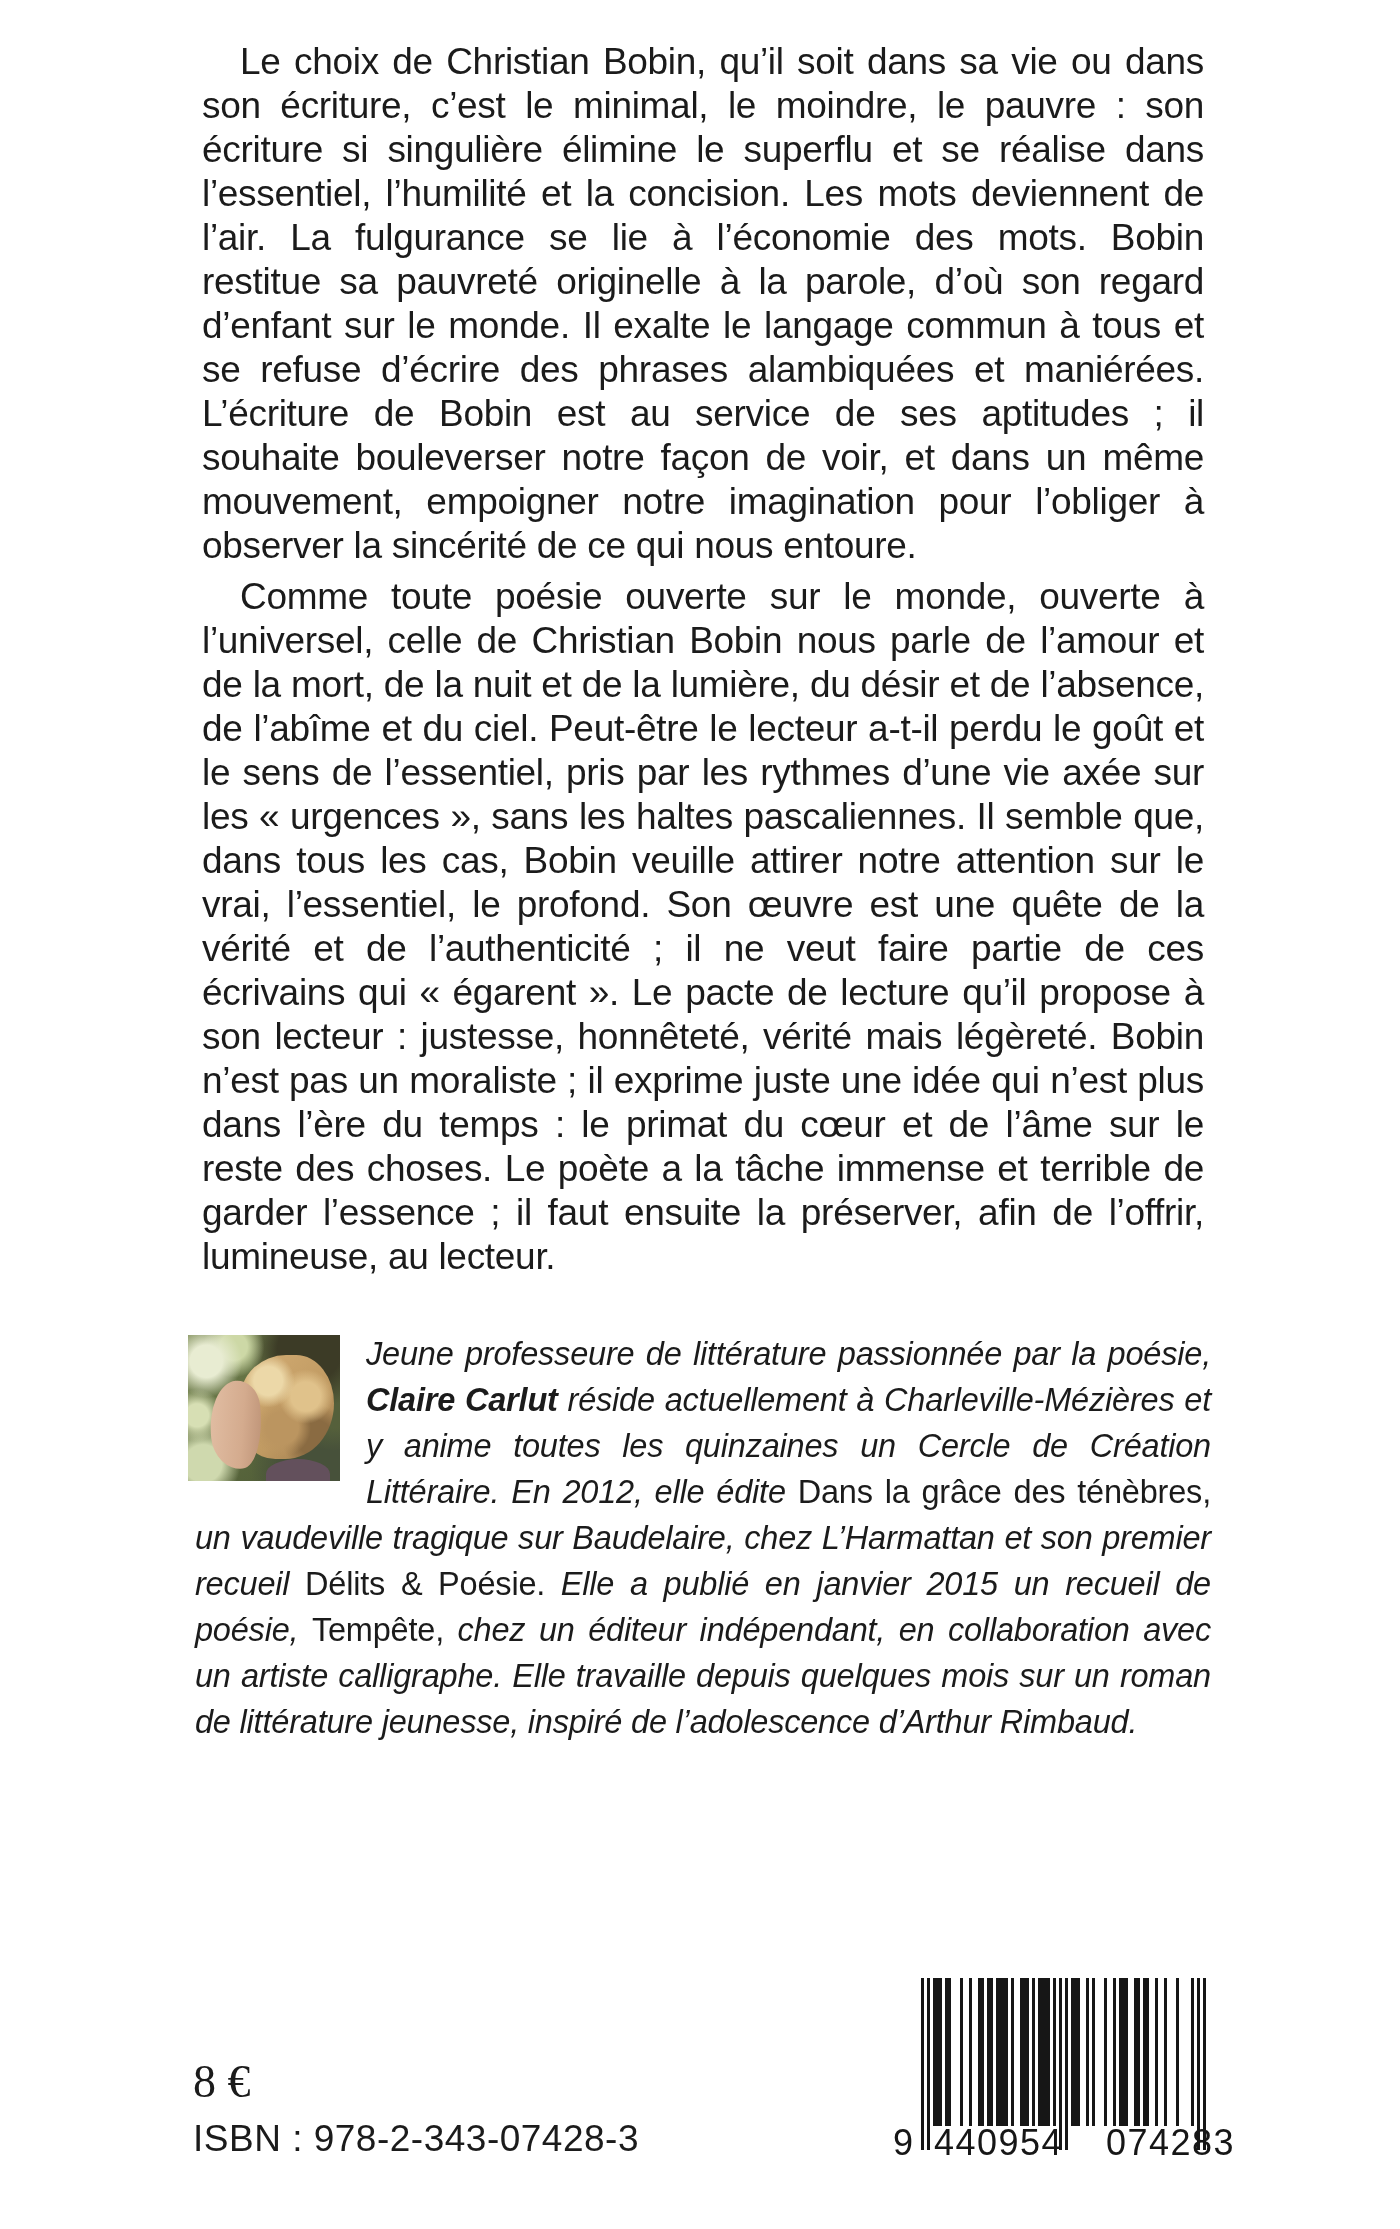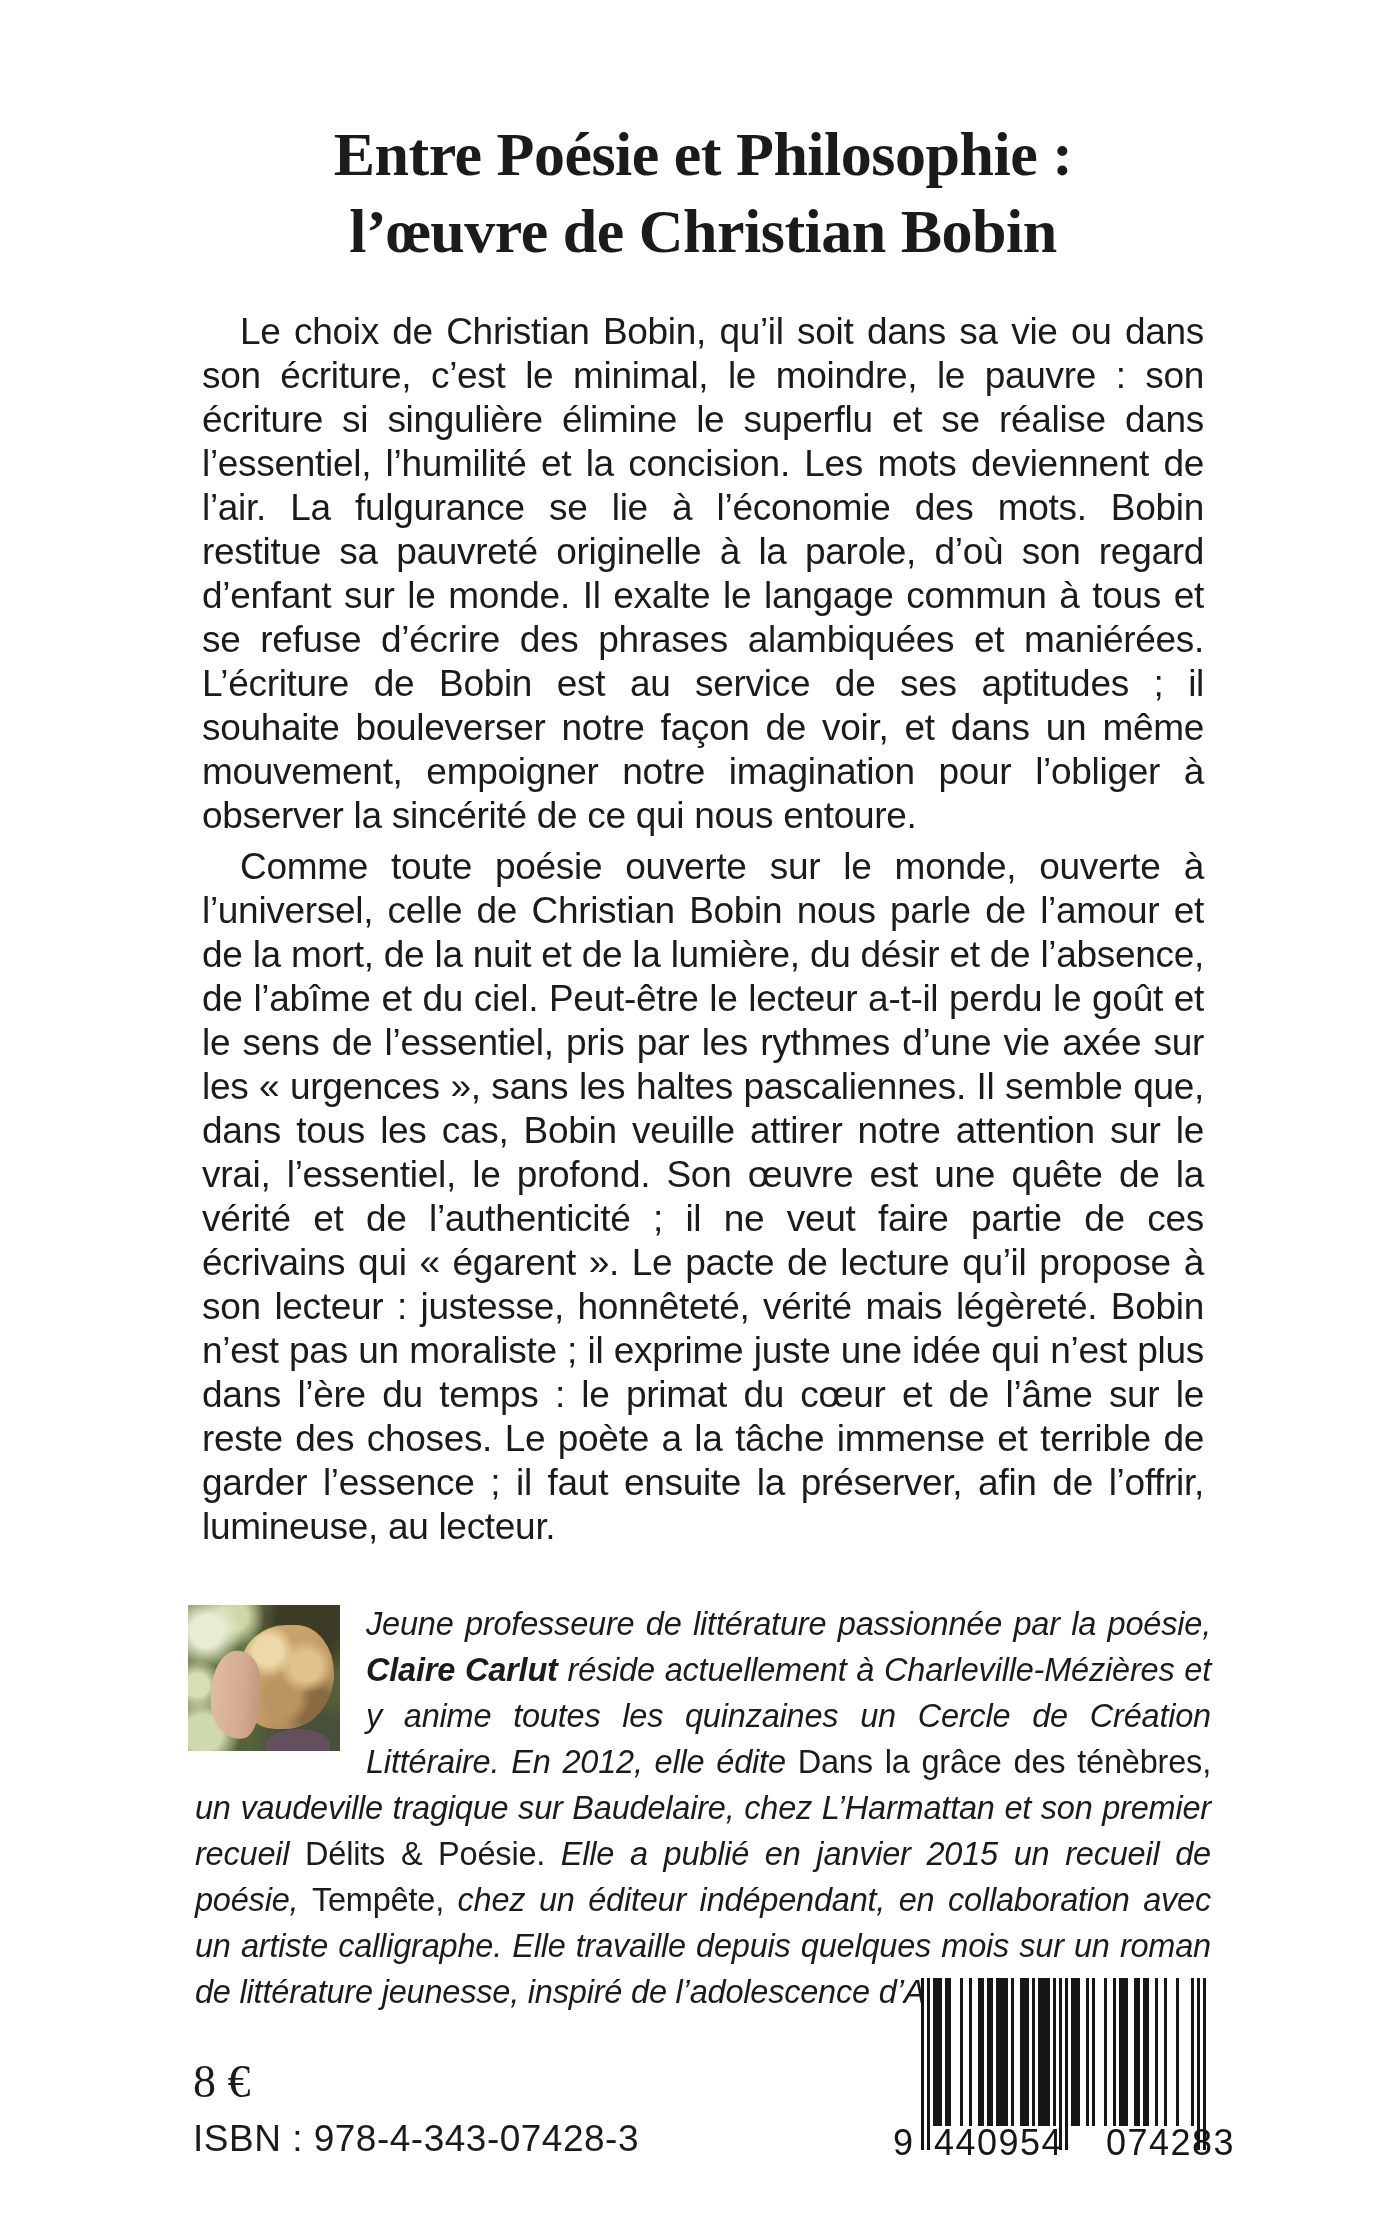--- a/index.html
+++ b/index.html
@@ -126,43 +126,39 @@
   }
   .bn-first { left:-28px; }
   .bn-left  { left:13px;  }
   .bn-right { left:152px;margin-left:33px; }
 </style>
 </head>
 <body>
 
 <div class="content">
 
-  <div class="title">
-    <div>Entre Poésie et Philosophie :</div>
-    <div>l’œuvre de Christian Bobin</div>
-  </div>
 
   <div class="synopsis">
     <p>Le choix de Christian Bobin, qu’il soit dans sa vie ou dans son écriture, c’est le minimal, le moindre, le pauvre : son écriture si singulière élimine le superflu et se réalise dans l’essentiel, l’humilité et la concision. Les mots deviennent de l’air. La fulgurance se lie à l’économie des mots. Bobin restitue sa pauvreté originelle à la parole, d’où son regard d’enfant sur le monde. Il exalte le langage commun à tous et se refuse d’écrire des phrases alambiquées et maniérées. L’écriture de Bobin est au service de ses aptitudes ; il souhaite bouleverser notre façon de voir, et dans un même mouvement, empoigner notre imagination pour l’obliger à observer la sincérité de ce qui nous entoure.</p>
     <p>Comme toute poésie ouverte sur le monde, ouverte à l’universel, celle de Christian Bobin nous parle de l’amour et de la mort, de la nuit et de la lumière, du désir et de l’absence, de l’abîme et du ciel. Peut-être le lecteur a-t-il perdu le goût et le sens de l’essentiel, pris par les rythmes d’une vie axée sur les « urgences », sans les haltes pascaliennes. Il semble que, dans tous les cas, Bobin veuille attirer notre attention sur le vrai, l’essentiel, le profond. Son œuvre est une quête de la vérité et de l’authenticité ; il ne veut faire partie de ces écrivains qui « égarent ». Le pacte de lecture qu’il propose à son lecteur : justesse, honnêteté, vérité mais légèreté. Bobin n’est pas un moraliste ; il exprime juste une idée qui n’est plus dans l’ère du temps : le primat du cœur et de l’âme sur le reste des choses. Le poète a la tâche immense et terrible de garder l’essence ; il faut ensuite la préserver, afin de l’offrir, lumineuse, au lecteur.</p>
   </div>
 
   <div class="bio">
     <div class="photo">
       <div class="hair"></div>
       <div class="face"></div>
       <div class="shoulder"></div>
     </div>
     <span><span class="seg-i">Jeune professeure de littérature passionnée par la poésie, </span><span class="seg-bi">Claire Carlut</span><span class="seg-i"> réside actuellement à Charleville-Mézières et y anime toutes les quinzaines un Cercle de Création Littéraire. En 2012, elle édite </span><span class="seg-r">Dans la grâce des ténèbres,</span><span class="seg-i"> un vaudeville tragique sur Baudelaire, chez L’Harmattan et son premier recueil </span><span class="seg-r">Délits &amp; Poésie.</span><span class="seg-i"> Elle a publié en janvier 2015 un recueil de poésie, </span><span class="seg-r">Tempête,</span><span class="seg-i"> chez un éditeur indépendant, en collaboration avec un artiste calligraphe. Elle travaille depuis quelques mois sur un roman de littérature jeunesse, inspiré de l’adolescence d’Arthur Rimbaud.</span></span>
   </div>
 
 </div>
 
 <div class="footer-price">8 €</div>
-<div class="footer-isbn">ISBN : 978-4-343-07428-3</div>
+<div class="footer-isbn">ISBN : 978-2-343-07428-3</div>
 
 <div class="barcode">
   <div class="bars">
       <div class="m b g"></div>
       <div class="m g"></div>
       <div class="m b g"></div>
       <div class="m"></div>
       <div class="m b"></div>
       <div class="m b"></div>
       <div class="m b"></div>

